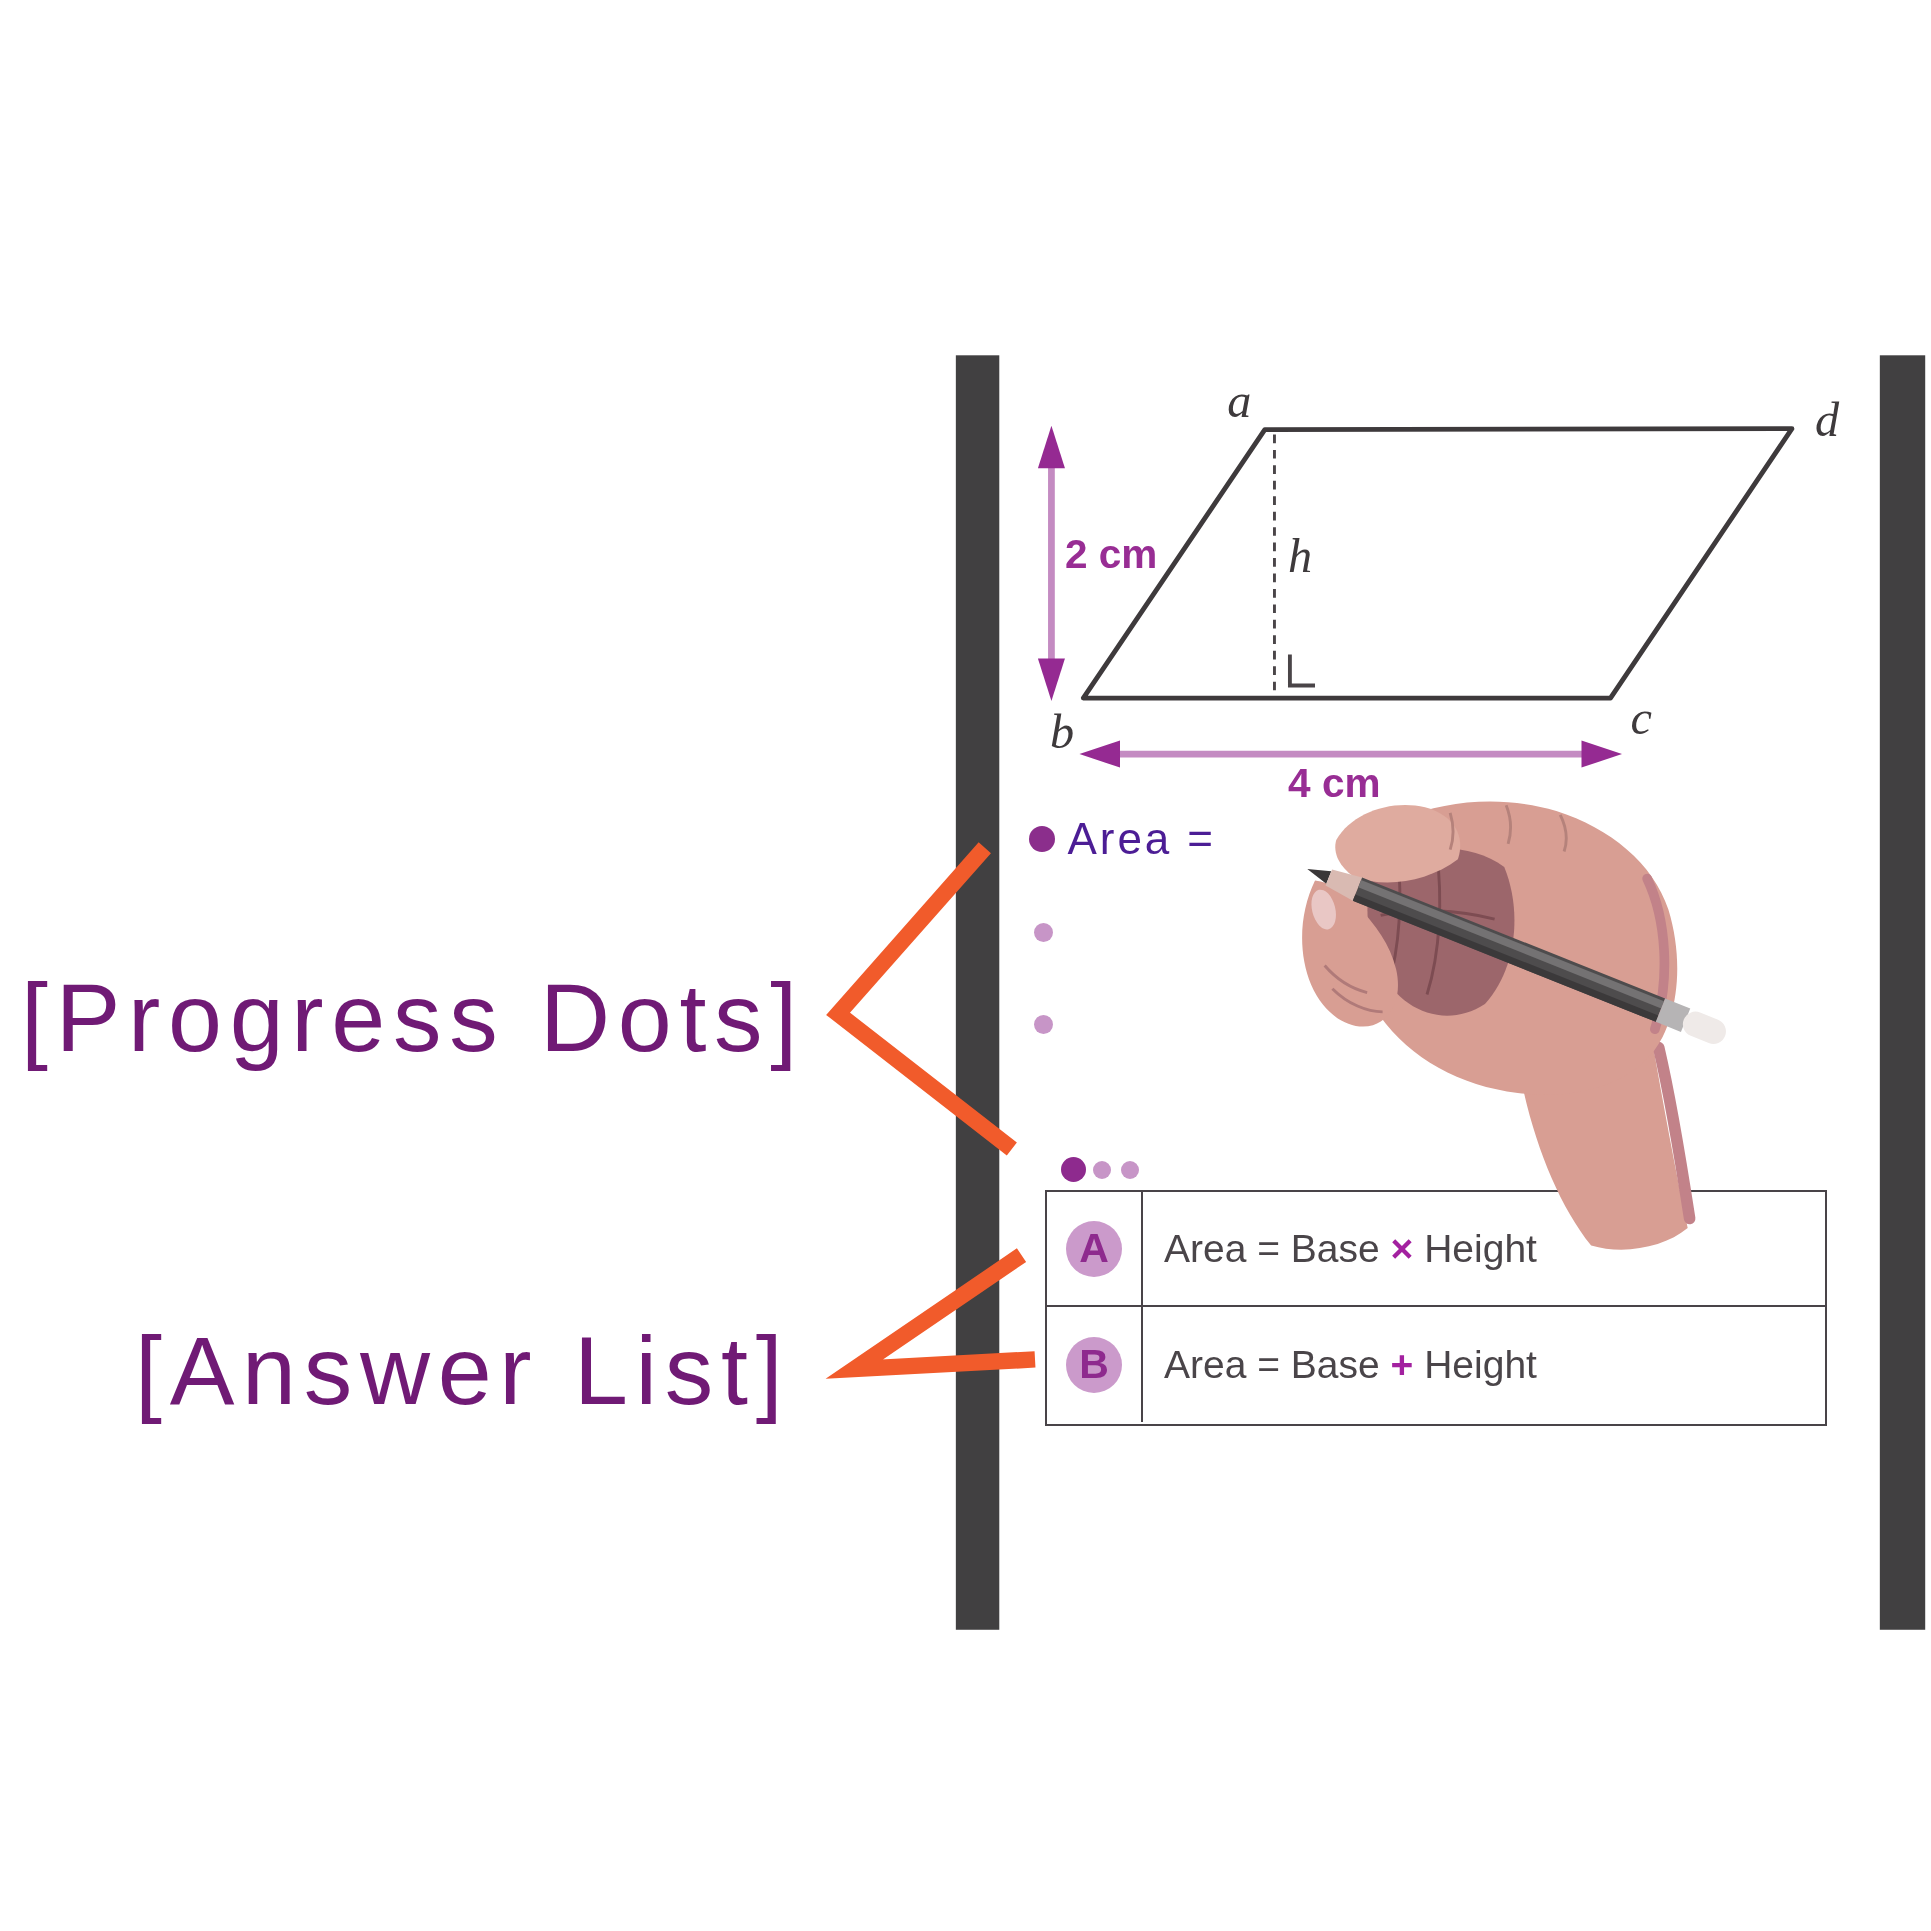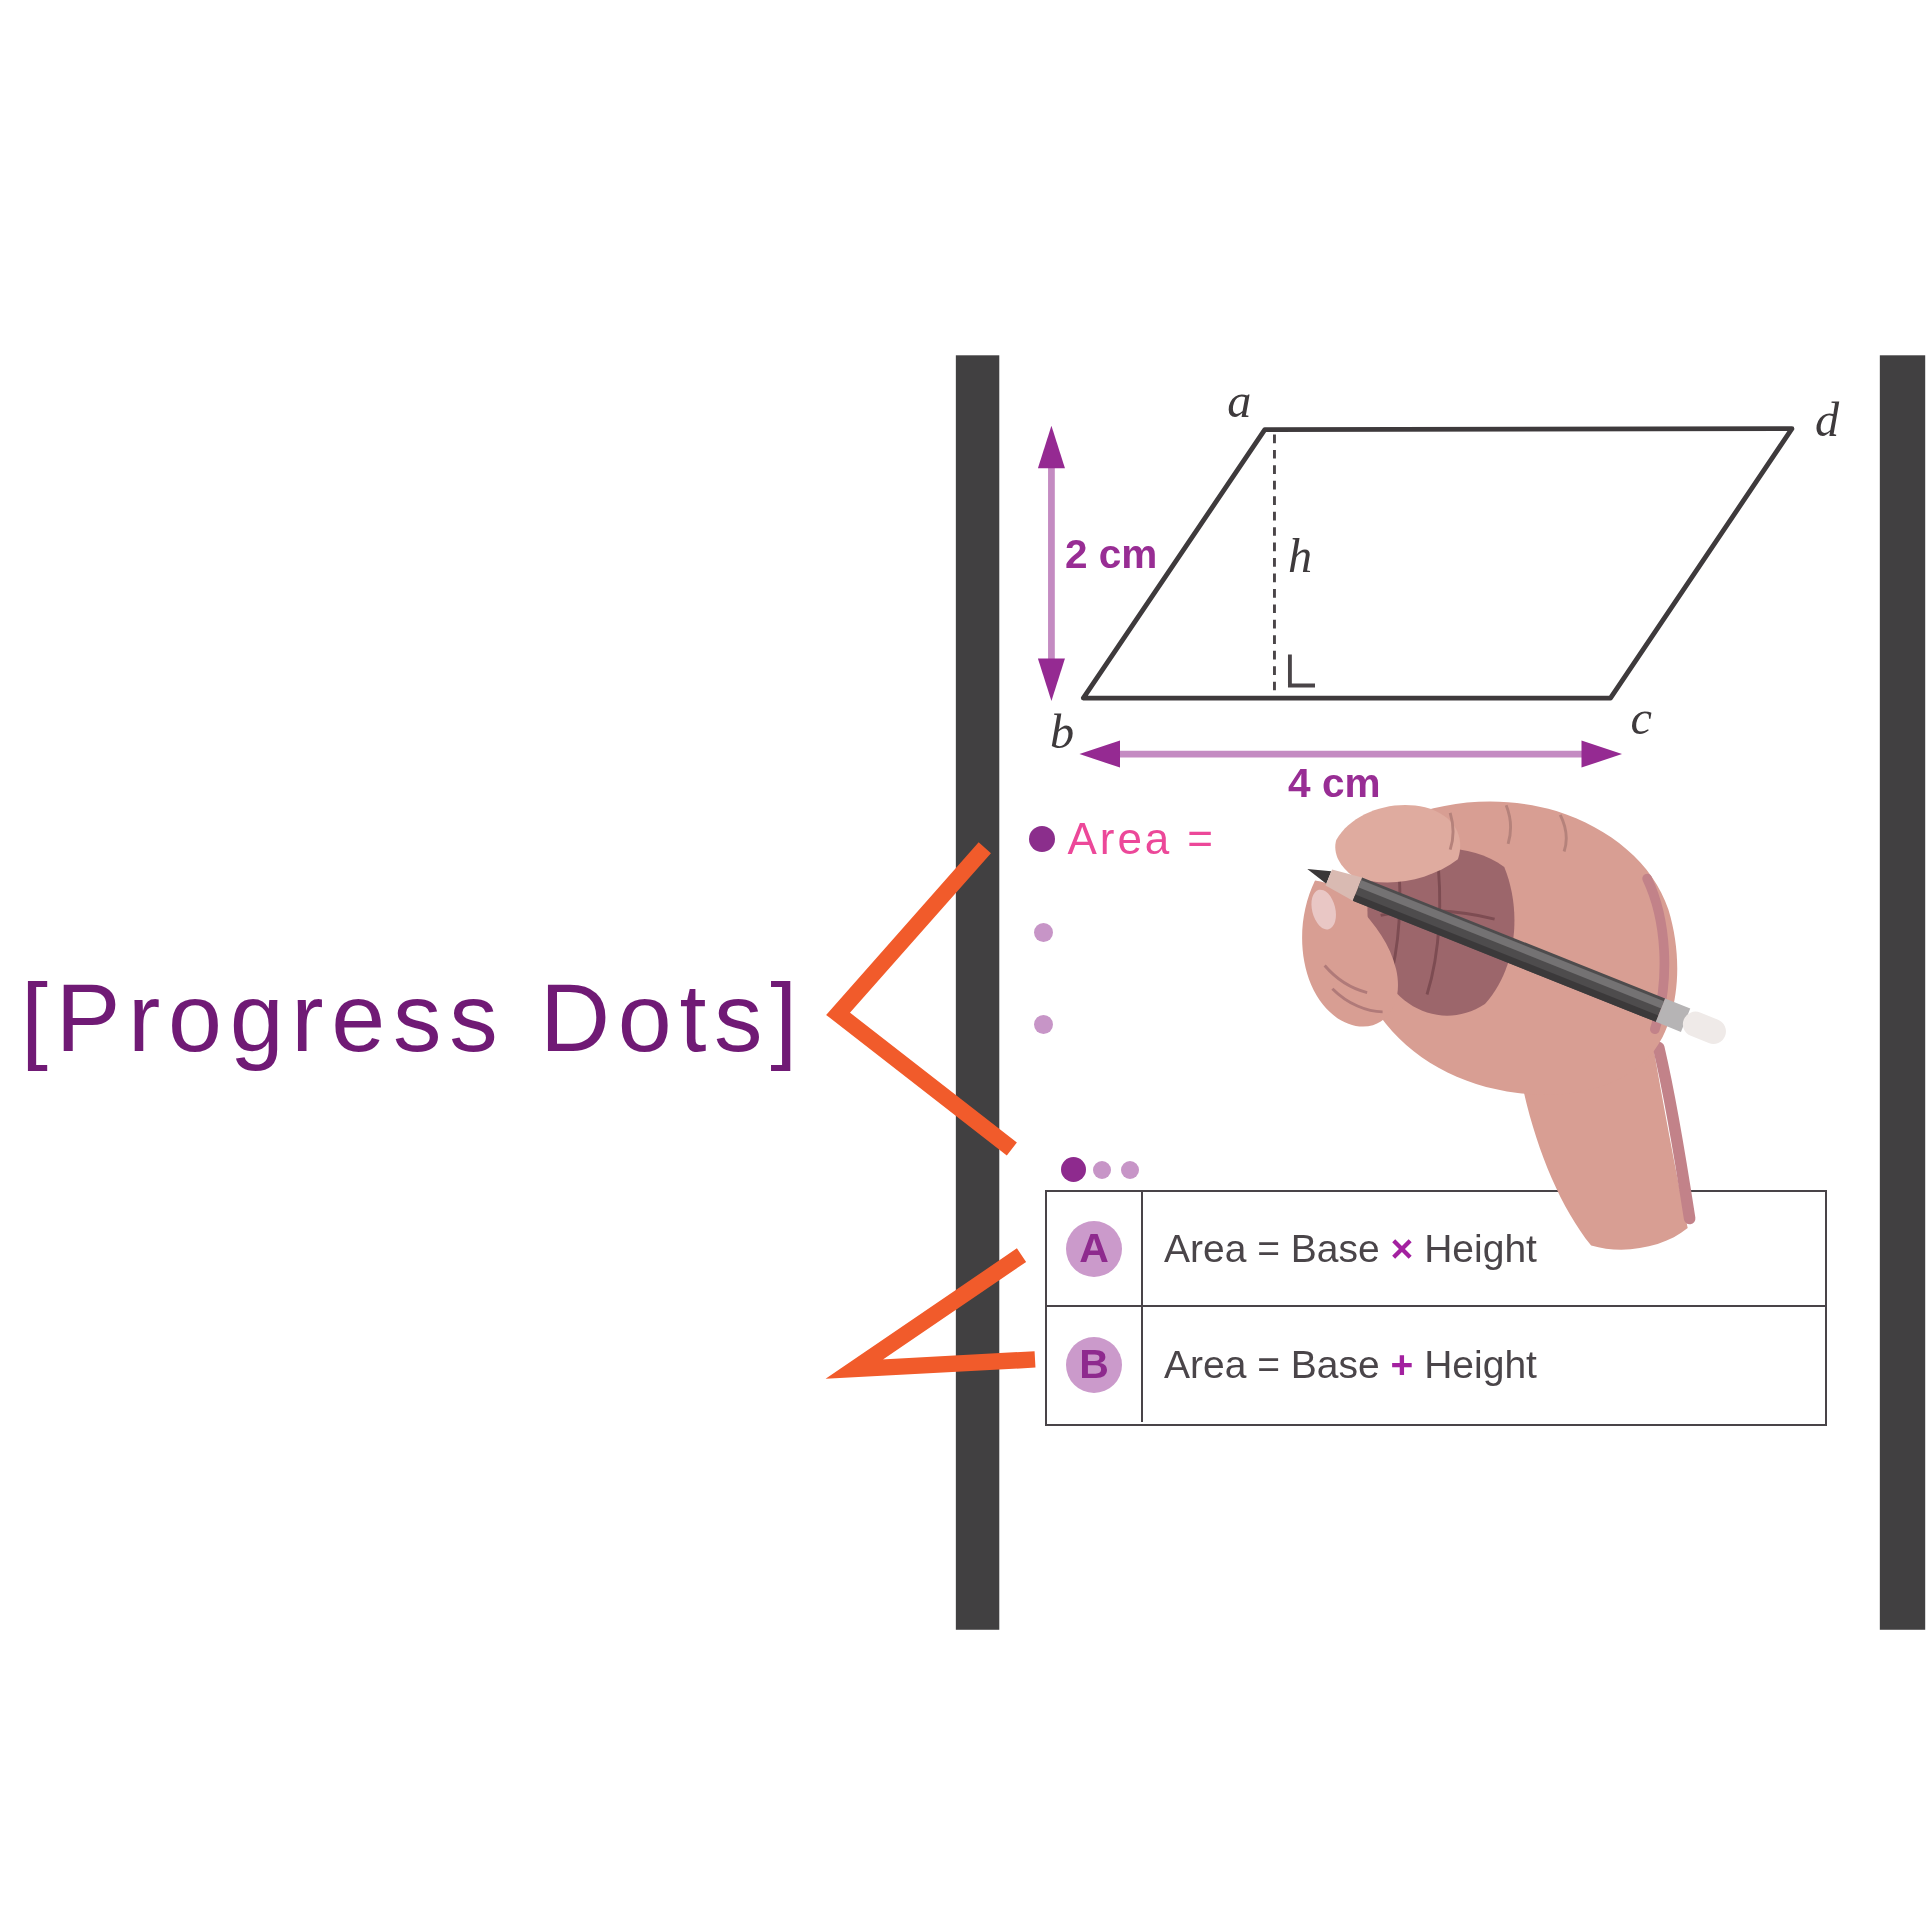--- a/index.html
+++ b/index.html
@@ -16,21 +16,21 @@
   #answer-label{left:135px;top:1322px;}
   
   .prompt-line{
     position:absolute;left:1029px;top:814px;height:50px;
     display:flex;align-items:center;
   }
   .prompt-dot{
     width:26px;height:26px;border-radius:50%;background:#8b2e8c;flex:0 0 auto;
   }
   .prompt-text{
-    margin-left:12.6px;font-size:44px;color:#ec4899;letter-spacing:2.9px;
+    margin-left:12.6px;font-size:44px;color:#4c1d95;letter-spacing:2.9px;
   }
   
   .dot{position:absolute;border-radius:50%;}
   .dot.light{background:#c795c7;}
   .dot.dark{background:#8e2a8e;}
   #pdot-2{left:1034px;top:923px;width:19.3px;height:19.3px;}
   #pdot-3{left:1034px;top:1015px;width:19.3px;height:19.3px;}
   #tdot-1{left:1061px;top:1157px;width:25px;height:25px;}
   #tdot-2{left:1093px;top:1161px;width:18.3px;height:18.3px;}
   #tdot-3{left:1121px;top:1161px;width:18.3px;height:18.3px;}
@@ -66,20 +66,21 @@
     font-size:50px;fill:#3e3a3c;}
   .measure-label{font-family:"Liberation Sans",sans-serif;font-weight:bold;
     font-size:42px;fill:#982d94;}
 </style>
 </head>
 <body>
 
 <div class="stage">
 
   <div id="progress-label" class="bracket-label">[Progress Dots]</div>
+  <div id="answer-label" class="bracket-label">[Answer List]</div>
 
   <div class="prompt-line">
     <span class="prompt-dot"></span>
     <span class="prompt-text">Area =</span>
   </div>
 
   <span id="pdot-2" class="dot light"></span>
   <span id="pdot-3" class="dot light"></span>
   <span id="tdot-1" class="dot dark"></span>
   <span id="tdot-2" class="dot light"></span>

